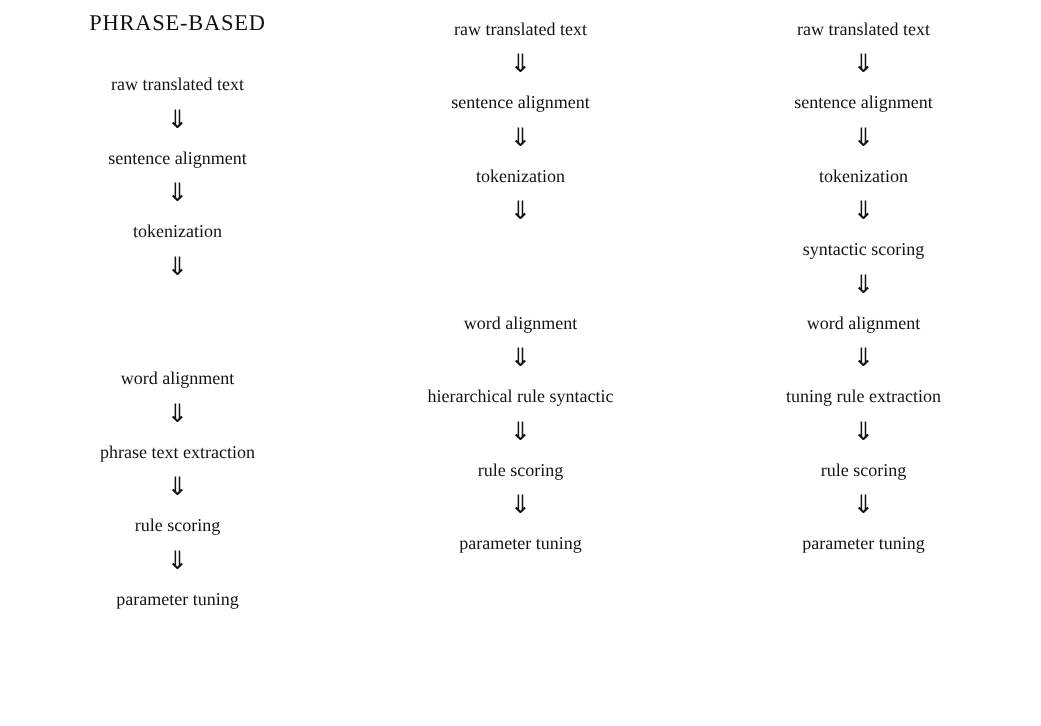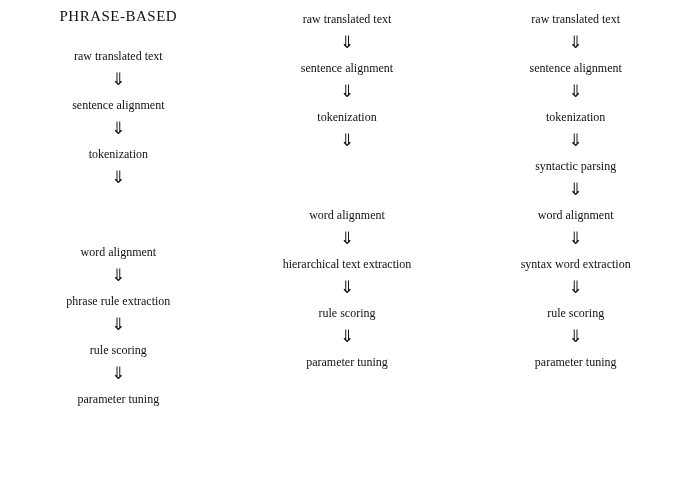--- a/index.html
+++ b/index.html
@@ -69,55 +69,55 @@
     <div class="node">raw translated text</div>
     <div class="arrow">⇓</div>
     <div class="node">sentence alignment</div>
     <div class="arrow">⇓</div>
     <div class="node">tokenization</div>
     <div class="arrow">⇓</div>
     <div class="spacer-node"></div>
     <div class="spacer-arrow"></div>
     <div class="node">word alignment</div>
     <div class="arrow">⇓</div>
-    <div class="node">phrase rule extraction</div>
+    <div class="node">phrase text extraction</div>
     <div class="arrow">⇓</div>
     <div class="node">rule scoring</div>
     <div class="arrow">⇓</div>
     <div class="node">parameter tuning</div>
   </div>
 
   <div class="column">
     <div class="node">raw translated text</div>
     <div class="arrow">⇓</div>
     <div class="node">sentence alignment</div>
     <div class="arrow">⇓</div>
     <div class="node">tokenization</div>
     <div class="arrow">⇓</div>
     <div class="spacer-node"></div>
     <div class="spacer-arrow"></div>
     <div class="node">word alignment</div>
     <div class="arrow">⇓</div>
-    <div class="node">hierarchical text extraction</div>
+    <div class="node">hierarchical rule syntactic</div>
     <div class="arrow">⇓</div>
     <div class="node">rule scoring</div>
     <div class="arrow">⇓</div>
     <div class="node">parameter tuning</div>
   </div>
 
   <div class="column">
     <div class="node">raw translated text</div>
     <div class="arrow">⇓</div>
     <div class="node">sentence alignment</div>
     <div class="arrow">⇓</div>
     <div class="node">tokenization</div>
     <div class="arrow">⇓</div>
-    <div class="node">syntactic parsing</div>
+    <div class="node">syntactic scoring</div>
     <div class="arrow">⇓</div>
     <div class="node">word alignment</div>
     <div class="arrow">⇓</div>
-    <div class="node">syntax word extraction</div>
+    <div class="node">tuning rule extraction</div>
     <div class="arrow">⇓</div>
     <div class="node">rule scoring</div>
     <div class="arrow">⇓</div>
     <div class="node">parameter tuning</div>
   </div>
 </div>
 
 </body></html>

